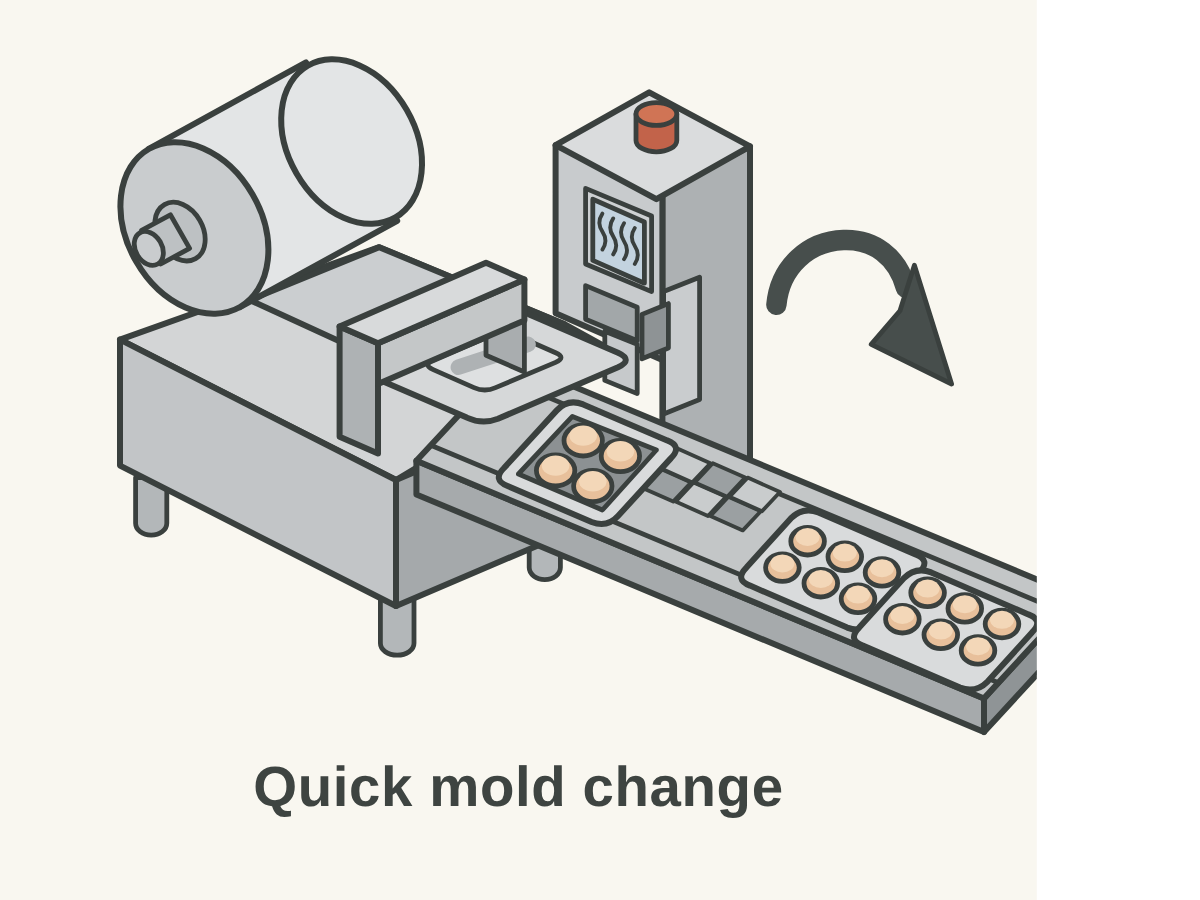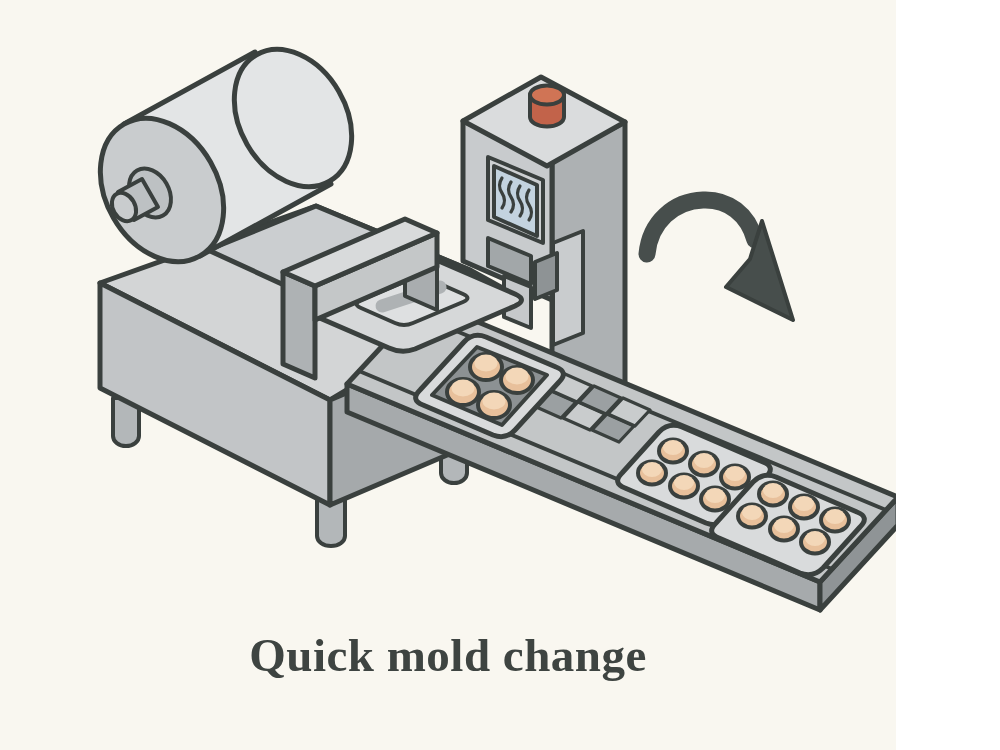--- a/index.html
+++ b/index.html
@@ -1,17 +1,17 @@
 <!DOCTYPE html>
 <html style="--bg: #F9F7F0; --outline: #3A403E; --machine-top: #D3D5D6; --machine-front: #C2C5C7; --machine-side: #A5A9AB; --leg: #B3B7B9; --film-band: #CBCED0; --roll-body: #E3E5E6; --roll-face: #C9CCCE; --hub: #BDC1C3; --hub-tip: #C9CCCE; --tower-front: #C8CBCD; --tower-side: #ADB1B3; --tower-top: #DADCDD; --column: #C9CCCE; --wedge: #8E9395; --ram: #A2A7A9; --piston: #C6C9CB; --button-top: #D07455; --button-body: #C2634A; --bezel: #CDD0D2; --screen: #C3D3DF; --deck: #D6D8D9; --slot: #DEE0E1; --pill: #AEB2B4; --beam-top: #D8DADB; --beam-front: #C4C7C8; --beam-end: #AEB2B4; --beam-plate: #A9ADAF; --conveyor-top: #C3C6C7; --conveyor-side: #A6AAAC; --conveyor-end: #8F9496; --tray: #D9DBDC; --tray-inset: #8C9193; --tile-dark: #9BA0A2; --tile-light: #C9CCCD; --item: #E8C09B; --item-highlight: #F3D7B8; --arrow: #474E4C; --caption: #3E4441;"><head>
 <meta charset="utf-8">
 <style>
   html,body{margin:0;padding:0;}
   .stage{position:relative;width:864px;height:750px;background:var(--bg,#F9F7F0);overflow:hidden;
-         font-family:Liberation Serif, serif;padding-left:32px;}
+         font-family:Liberation Sans, sans-serif;}
   .stage svg{position:absolute;left:0;top:0;}
   .s{stroke:var(--outline,#3A403E);stroke-linejoin:round;stroke-linecap:round;}
   .w5{stroke-width:5}.w4{stroke-width:4}.w3{stroke-width:3.2}
   .nf{fill:none}
   .caption{position:absolute;left:0;top:628px;width:100%;text-align:center;
            font-size:47px;font-weight:bold;letter-spacing:.5px;color:var(--caption,#3E4441);}
 </style>
 </head>
 <body>
 

